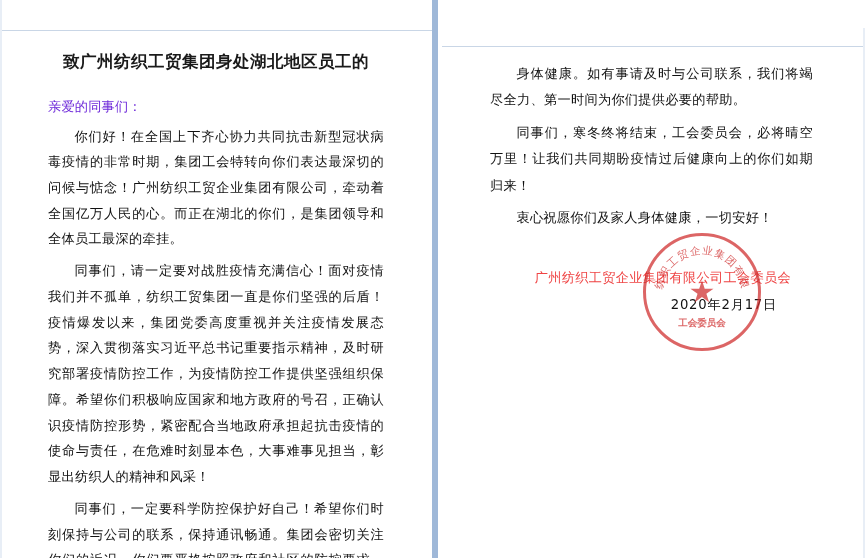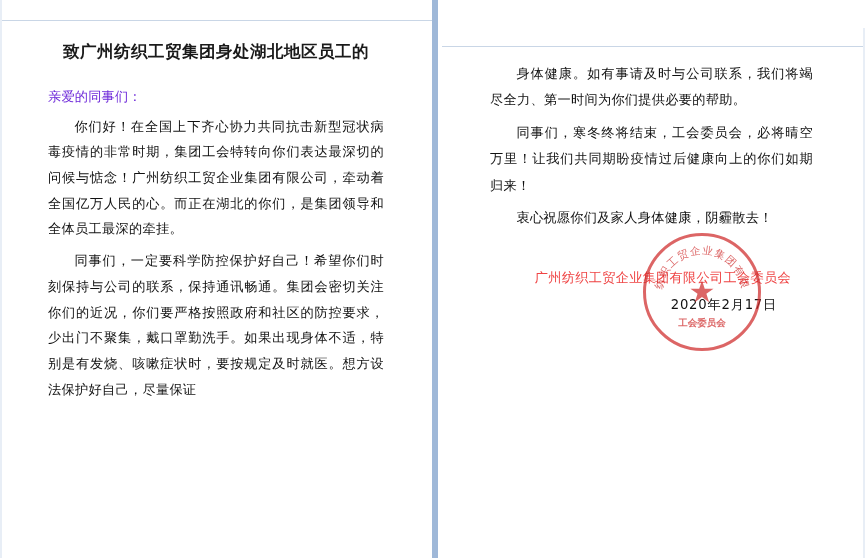--- a/index.html
+++ b/index.html
@@ -23,21 +23,21 @@
   }
   .page {
     position: relative;
     background: #ffffff;
     box-sizing: border-box;
     height: 558px;
     overflow: hidden;
   }
   .page-left {
     width: 432px;
-    padding: 12px 48px 0 48px;
+    padding: 22px 48px 0 48px;
   }
   .page-gutter {
     width: 6px;
     background: #9fb8d8;
     height: 558px;
     flex: 0 0 6px;
   }
   .page-right {
     width: 427px;
     padding: 10px 52px 0 52px;
@@ -192,31 +192,32 @@
     <div class="page-edge-left"></div>
     <div class="page-top-rule"></div>
 
     <div class="title">
       <div>致广州纺织工贸集团身处湖北地区员工的</div>
     </div>
 
     <div class="salutation">亲爱的同事们：</div>
 
     <p class="para">你们好！在全国上下齐心协力共同抗击新型冠状病毒疫情的非常时期，集团工会特转向你们表达最深切的问候与惦念！广州纺织工贸企业集团有限公司，牵动着全国亿万人民的心。而正在湖北的你们，是集团领导和全体员工最深的牵挂。</p>
+    <p class="para">同事们，请一定要对战胜疫情充满信心！面对疫情我们并不孤单，纺织工贸集团一直是你们坚强的后盾！疫情爆发以来，集团党委高度重视并关注疫情发展态势，深入贯彻落实习近平总书记重要指示精神，及时研究部署疫情防控工作，为疫情防控工作提供坚强组织保障。希望你们积极响应国家和地方政府的号召，正确认识疫情防控形势，紧密配合当地政府承担起抗击疫情的使命与责任，在危难时刻显本色，大事难事见担当，彰显出纺织人的精神和风采！</p>
     <p class="para">同事们，一定要科学防控保护好自己！希望你们时刻保持与公司的联系，保持通讯畅通。集团会密切关注你们的近况，你们要严格按照政府和社区的防控要求，少出门不聚集，戴口罩勤洗手。如果出现身体不适，特别是有发烧、咳嗽症状时，要按规定及时就医。想方设法保护好自己，尽量保证</p>
   </div>
 
   <div class="page-gutter"></div>
 
   <div class="page page-right">
     <div class="page-top-rule"></div>
 
     <p class="para para-right">身体健康。如有事请及时与公司联系，我们将竭尽全力、第一时间为你们提供必要的帮助。</p>
     <p class="para para-right">同事们，寒冬终将结束，工会委员会，必将晴空万里！让我们共同期盼疫情过后健康向上的你们如期归来！</p>
-    <p class="closing-line">衷心祝愿你们及家人身体健康，阴霾散去！</p>
+    <p class="closing-line">衷心祝愿你们及家人身体健康，一切安好！</p>
 
     <div class="sign-block">
       <div class="seal">
         <div class="seal-inner">
           <svg class="seal-arc-text" viewBox="0 0 100 100">
             <defs>
               <path id="sealArc" d="M 10,52 A 40,40 0 0 1 90,52"></path>
             </defs>
             <text>
               <textPath href="#sealArc" startOffset="50%" text-anchor="middle">广州纺织工贸企业集团有限公司</textPath>

